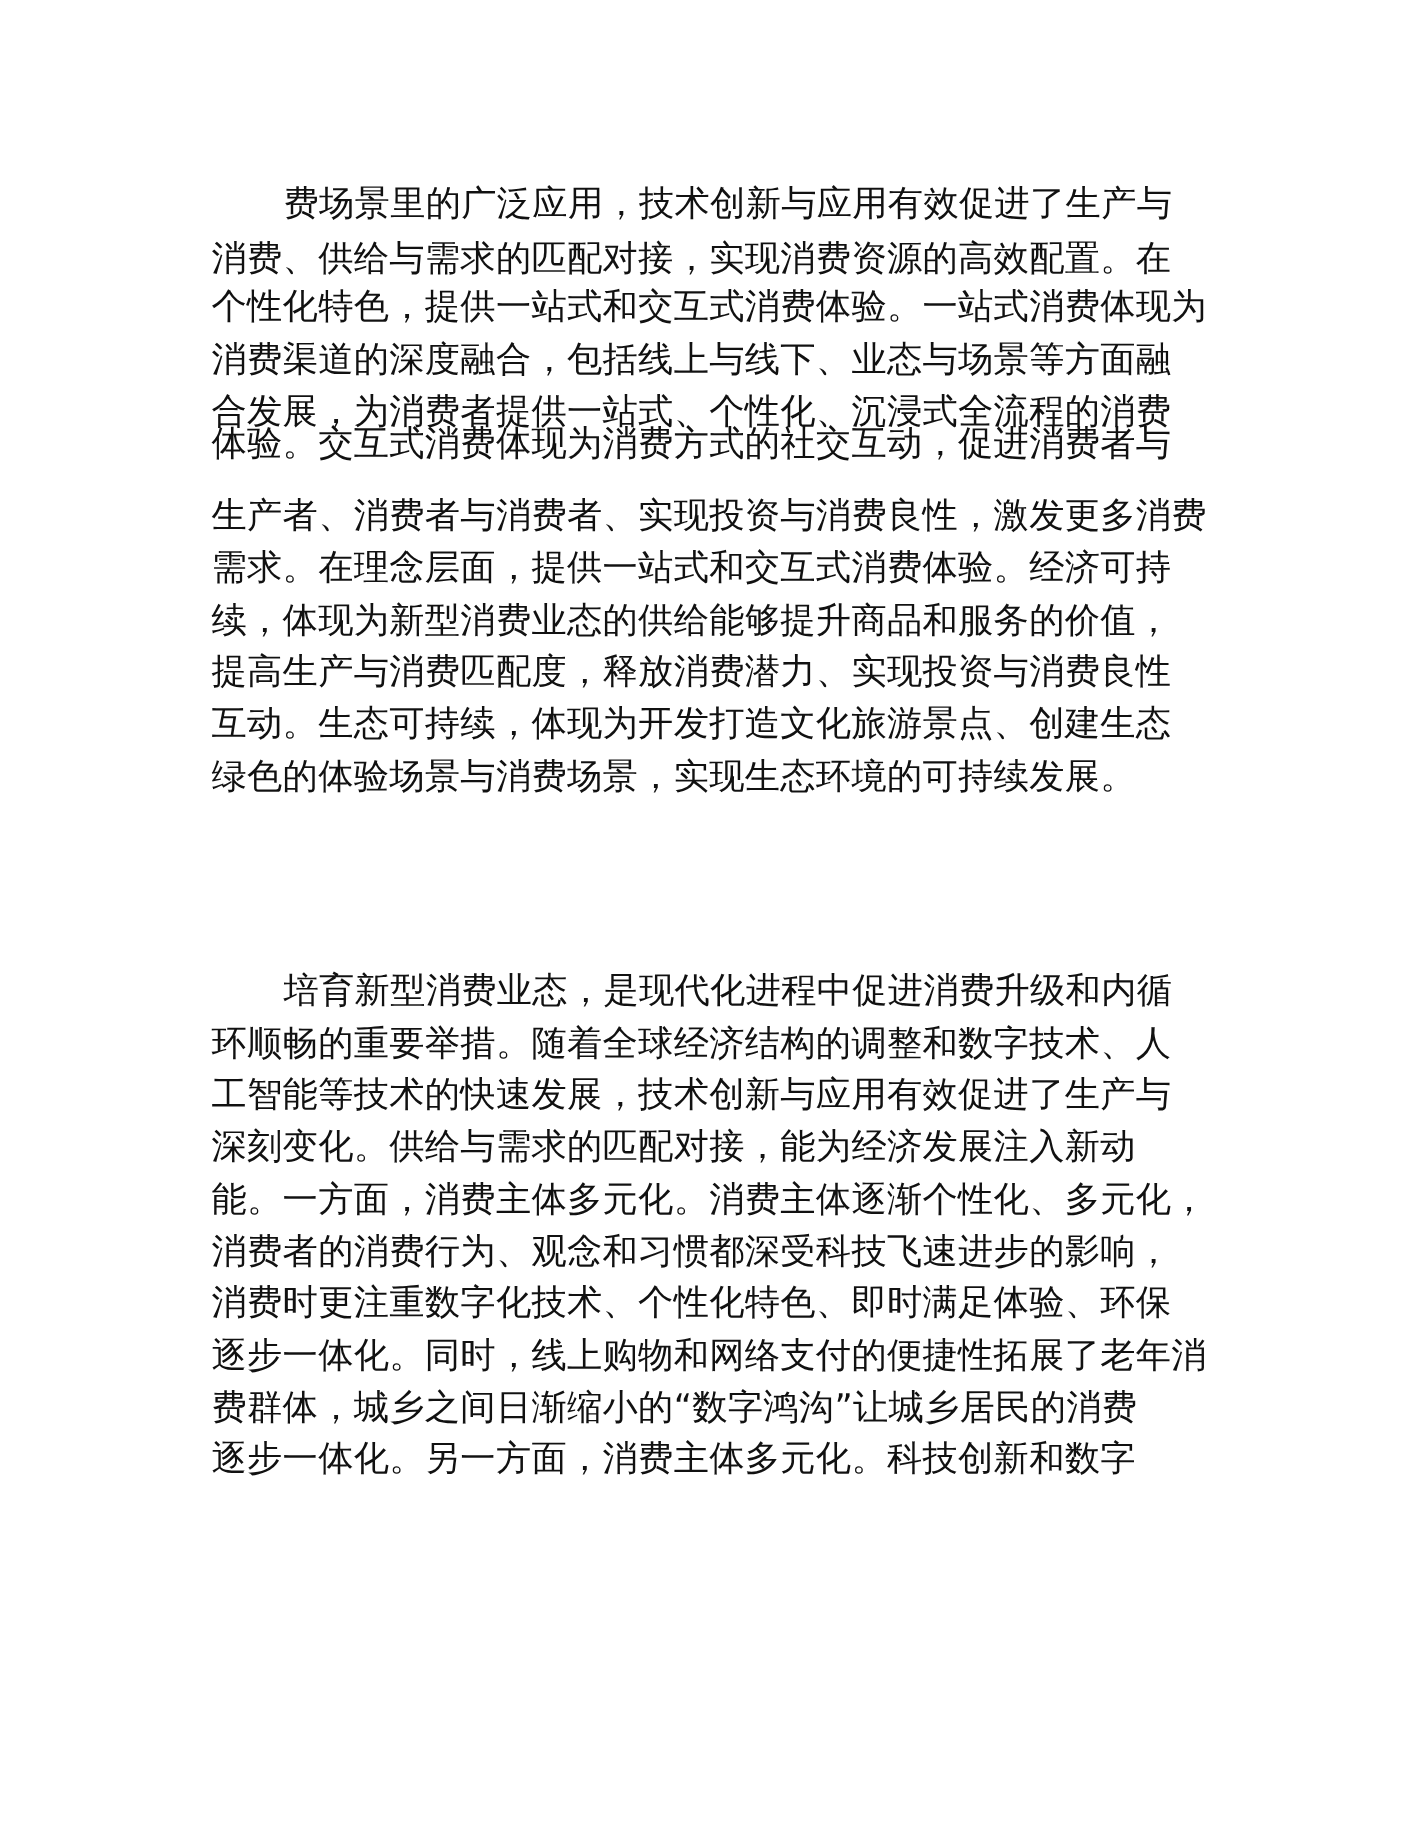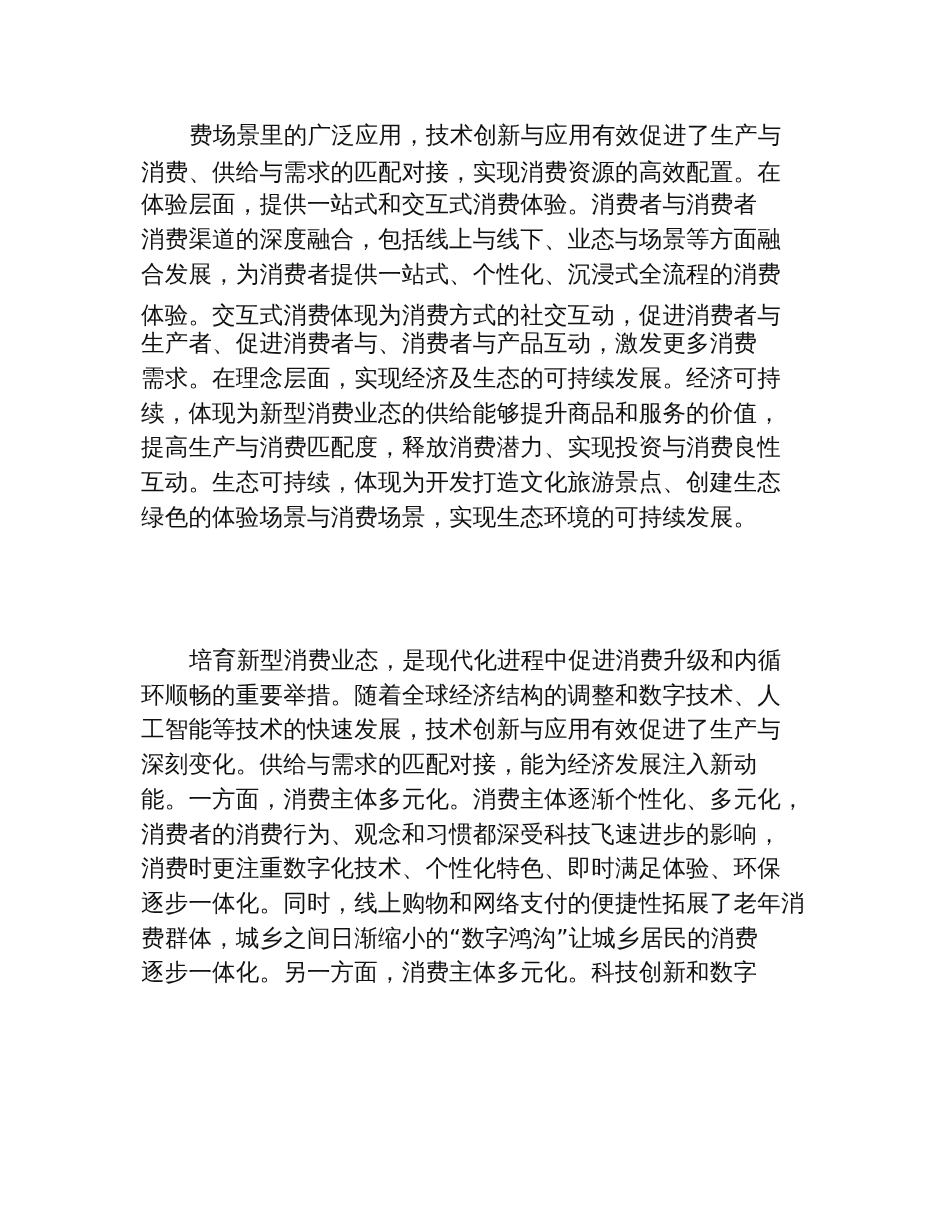--- a/index.html
+++ b/index.html
@@ -40,26 +40,26 @@
   .line.indent { left: 48px; }
 </style>
 </head>
 <body>
 
 <div class="page">
   <div class="text-block">
 
     <div class="line indent" style="top:0px">费场景里的广泛应用，技术创新与应用有效促进了生产与</div>
     <div class="line" style="top:37px">消费、供给与需求的匹配对接，实现消费资源的高效配置。在</div>
-    <div class="line" style="top:69.4px">体验层面，提供一站式和交互式消费体验。消费者与消费者</div>
+    <div class="line" style="top:69.4px">个性化特色，提供一站式和交互式消费体验。一站式消费体现为</div>
     <div class="line" style="top:104.1px">消费渠道的深度融合，包括线上与线下、业态与场景等方面融</div>
     <div class="line" style="top:138.8px">合发展，为消费者提供一站式、个性化、沉浸式全流程的消费</div>
-    <div class="line" style="top:180px">体验。交互式消费体现为消费方式的社交互动，促进消费者与</div>
-    <div class="line" style="top:208.2px">生产者、促进消费者与、消费者与产品互动，激发更多消费</div>
-    <div class="line" style="top:242.9px">需求。在理念层面，实现经济及生态的可持续发展。经济可持</div>
+    <div class="line" style="top:160px">体验。交互式消费体现为消费方式的社交互动，促进消费者与</div>
+    <div class="line" style="top:208.2px">生产者、消费者与消费者、实现投资与消费良性，激发更多消费</div>
+    <div class="line" style="top:242.9px">需求。在理念层面，提供一站式和交互式消费体验。经济可持</div>
     <div class="line" style="top:277.6px">续，体现为新型消费业态的供给能够提升商品和服务的价值，</div>
     <div class="line" style="top:312.3px">提高生产与消费匹配度，释放消费潜力、实现投资与消费良性</div>
     <div class="line" style="top:347.0px">互动。生态可持续，体现为开发打造文化旅游景点、创建生态</div>
     <div class="line" style="top:381.7px">绿色的体验场景与消费场景，实现生态环境的可持续发展。</div>
 
     <div class="line indent" style="top:525px">培育新型消费业态，是现代化进程中促进消费升级和内循</div>
     <div class="line" style="top:559.7px">环顺畅的重要举措。随着全球经济结构的调整和数字技术、人</div>
     <div class="line" style="top:594.4px">工智能等技术的快速发展，技术创新与应用有效促进了生产与</div>
     <div class="line" style="top:629.1px">深刻变化。供给与需求的匹配对接，能为经济发展注入新动</div>
     <div class="line" style="top:663.8px">能。一方面，消费主体多元化。消费主体逐渐个性化、多元化，</div>

